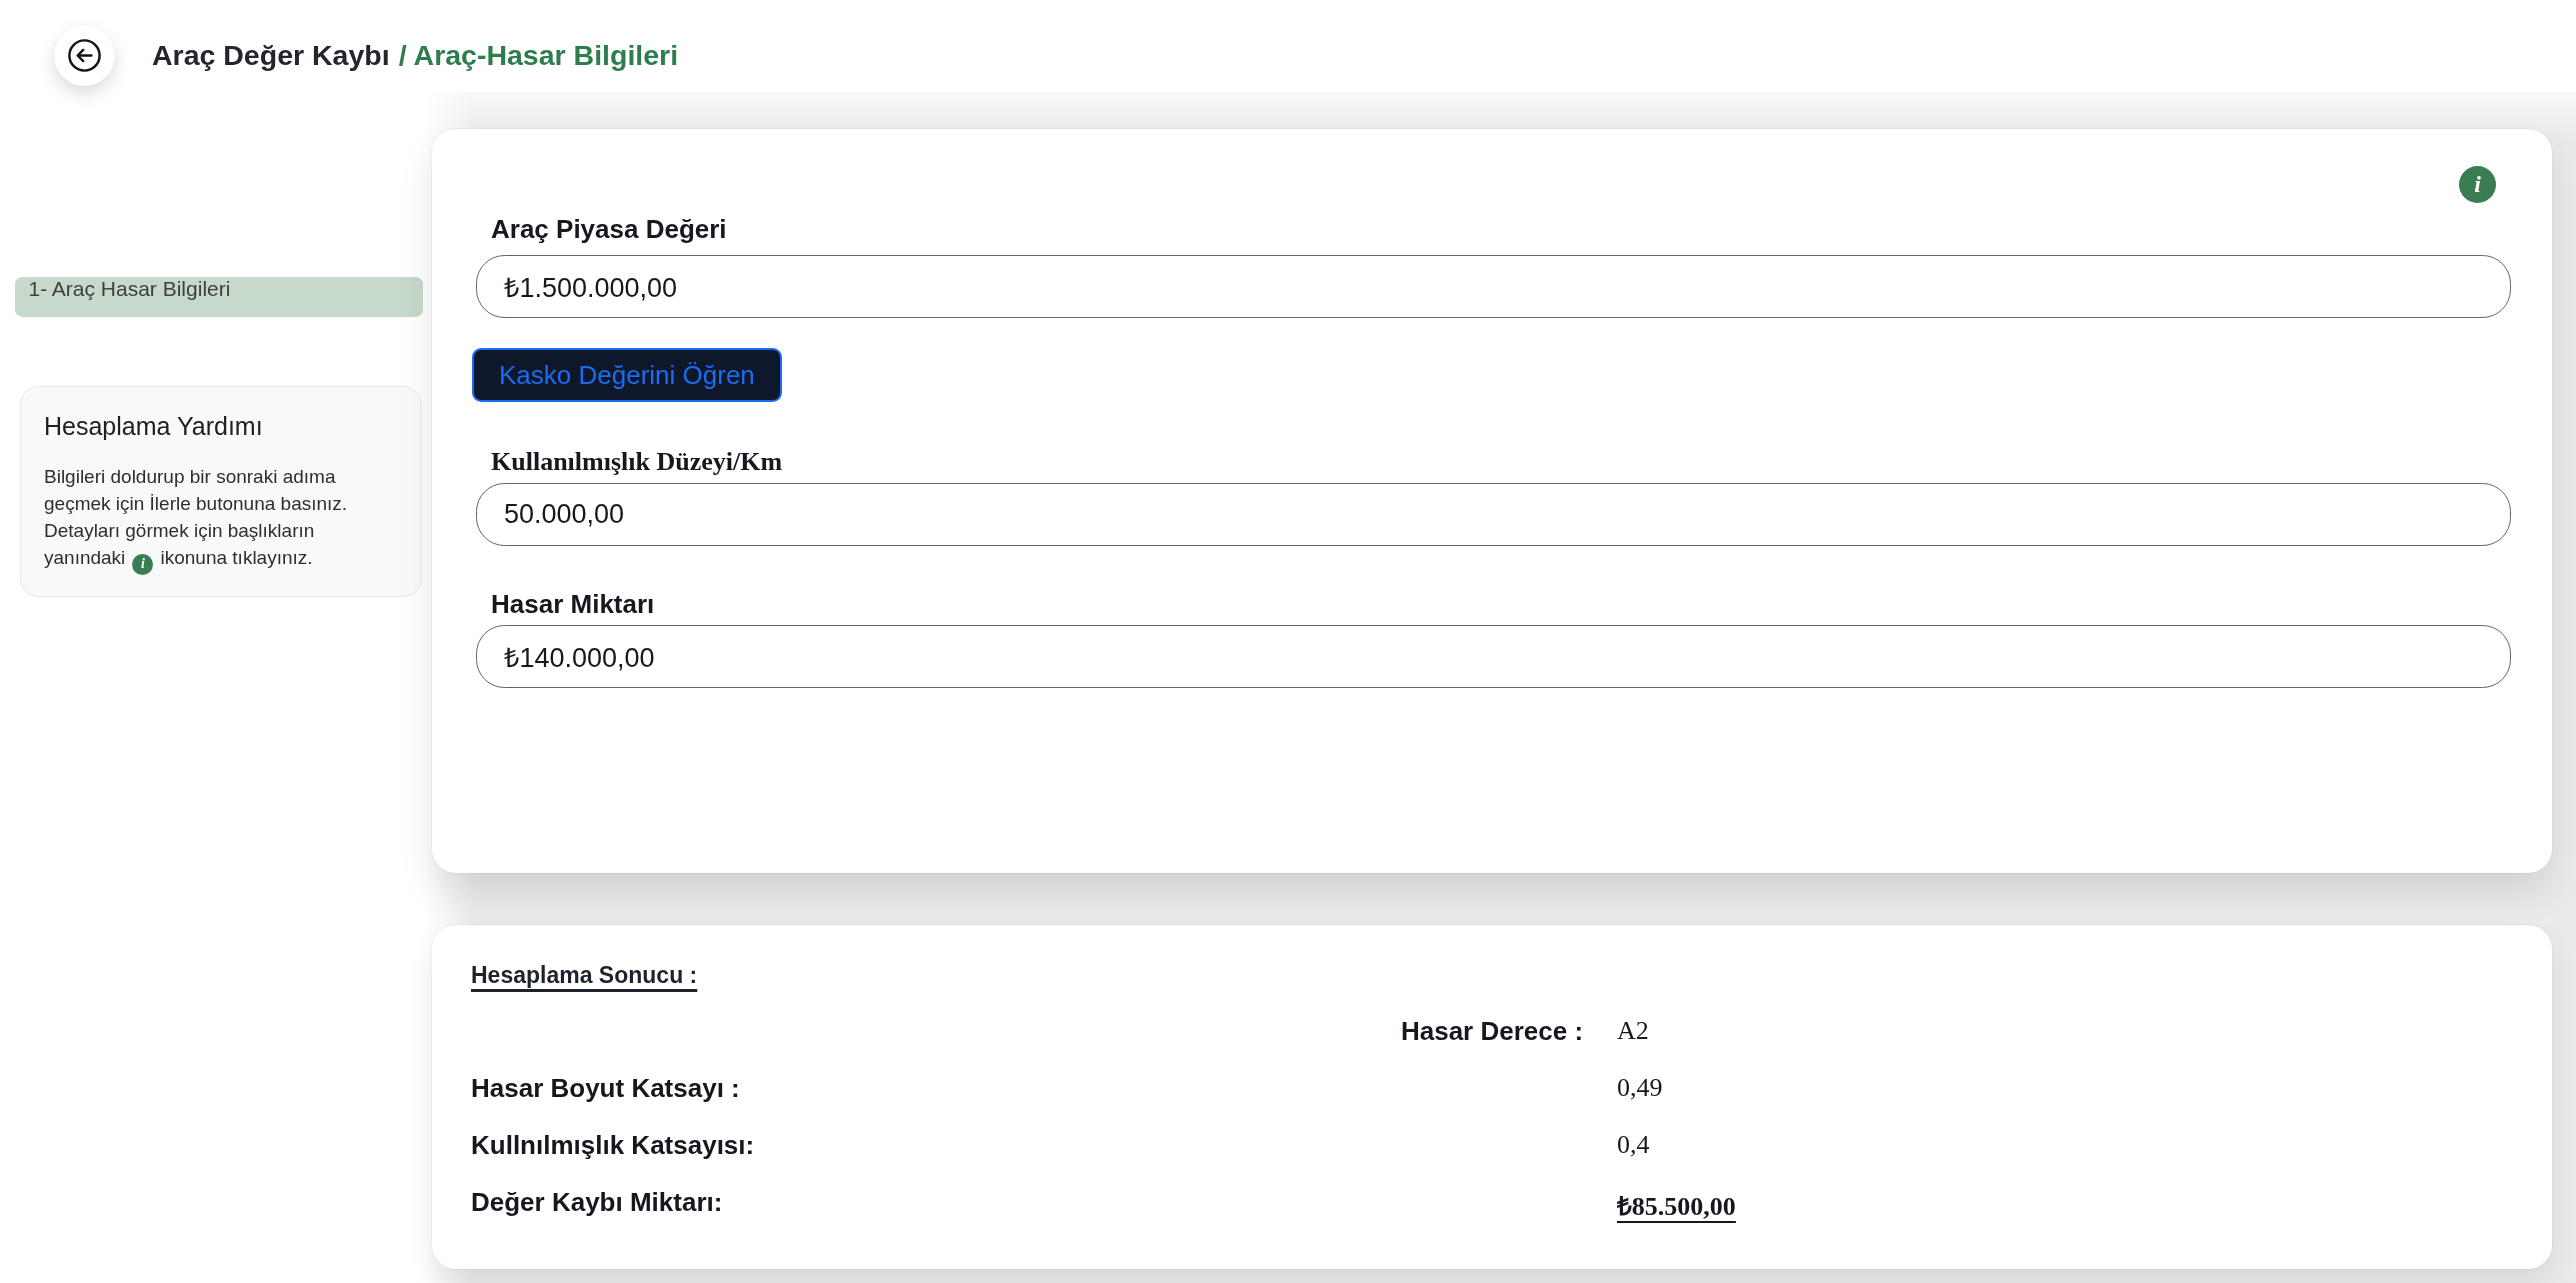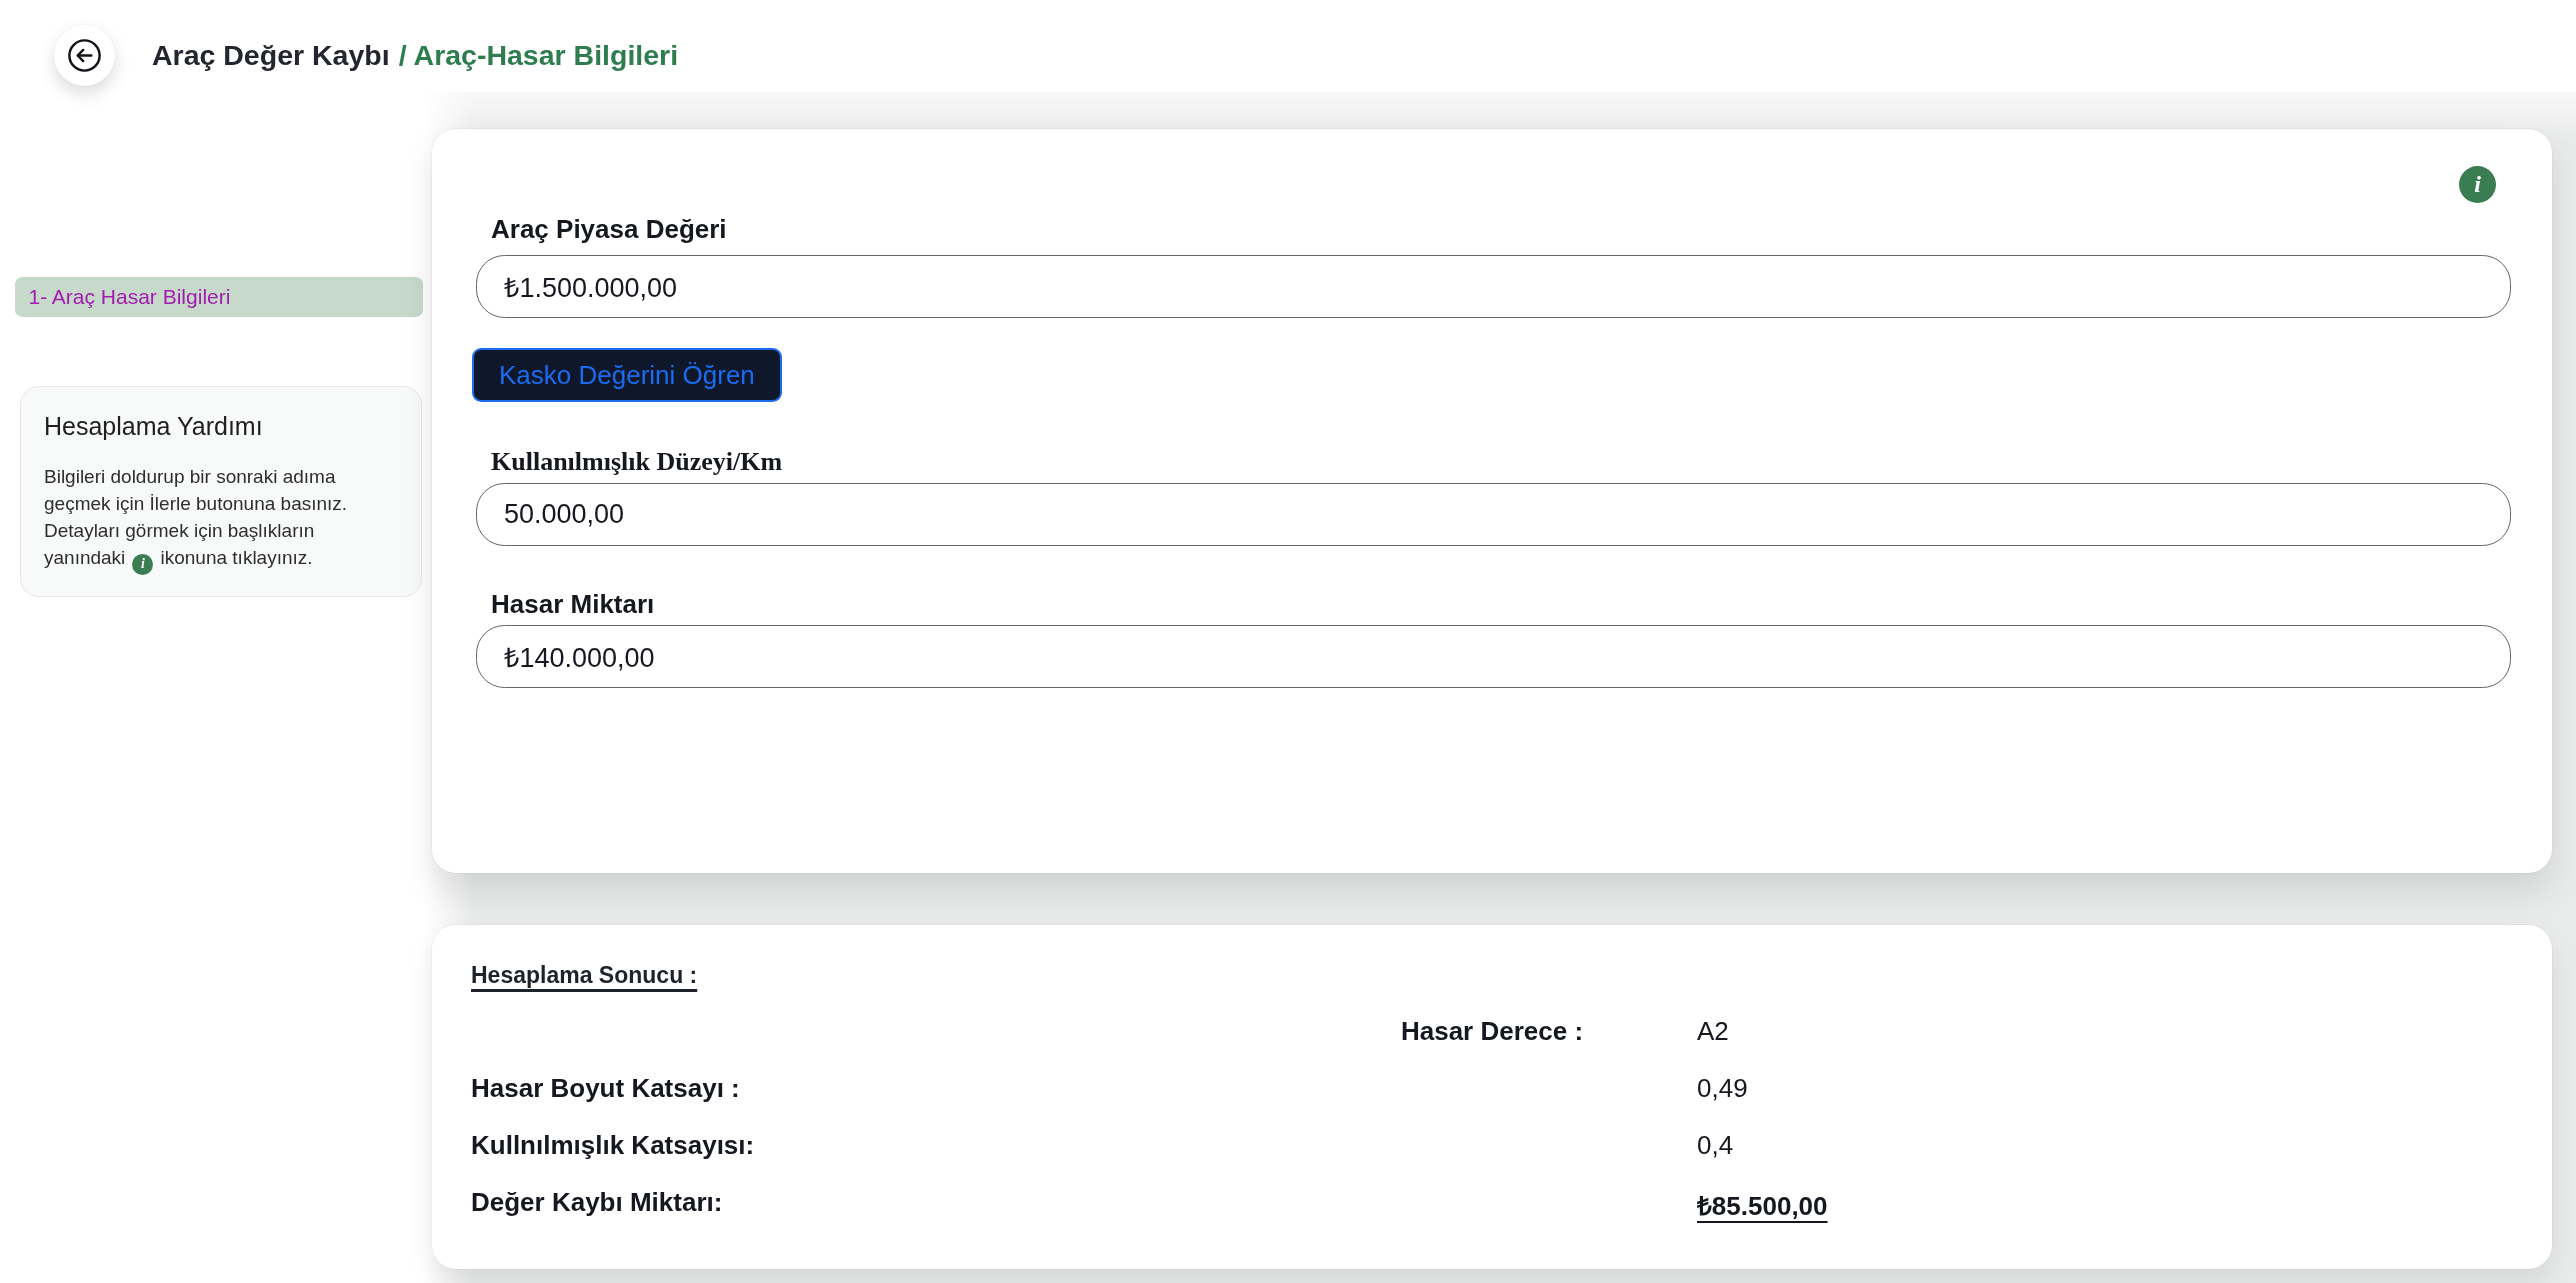--- a/index.html
+++ b/index.html
@@ -33,22 +33,22 @@
   .page-title {
     position:absolute; left:152px; top:39px;
     font-size:28.5px; font-weight:700; color:#23262e; white-space:nowrap;
   }
   .page-title .crumb { color:#2e7d4e; margin-left:9.2px; }
 
   
   .step-item {
     position:absolute; left:14.7px; top:277px; width:408px; height:40px;
     background:#c6d9cb; border-radius:7.3px; cursor:pointer;
-    display:flex; align-items:center; padding-left:13.8px;
-    font-size:21px; color:#a21caf;
+    display:flex; padding-left:13.8px;
+    font-size:21px; color:#404040;
   }
   .help-card {
     position:absolute; left:20px; top:386px; width:402px; height:211px;
     background:#f8f9f9; border:1.8px solid #e7e8e8; border-radius:18.4px;
     padding:25px 23px 0 23px;
   }
   .help-title { font-size:25px; font-weight:500; color:#202020; margin-bottom:22px; }
   .help-text  { font-size:19px; line-height:1.43; color:#2e2e2e; }
   .mini-info {
     display:inline-flex; width:21px; height:21px; border-radius:50%;
@@ -101,21 +101,21 @@
     box-shadow:0 0 0 0.9px rgba(0,0,0,.03), 0 14.7px 27.5px rgba(0,0,0,.08);
   }
   .results-title {
     position:absolute; left:39px; top:37px;
     font-size:23px; font-weight:700; color:#1e232b;
     text-decoration:underline; text-decoration-thickness:2.8px; text-underline-offset:6.4px;
   }
   .result-row { position:absolute; left:39px; right:39px; height:33px; }
   .row-1 { top:91px;text-align:center; } .row-2 { top:148px; } .row-3 { top:205px; } .row-4 { top:262px; }
   .result-label { font-size:26px; font-weight:700; color:#15181e; }
-  .result-value { position:absolute; left:1226px; top:0; font-size:26px; color:#15181e; }
+  .result-value { position:absolute; left:1146px; top:0; font-size:26px; color:#15181e;font-family:Liberation Serif, serif; }
   .row-4 .result-value {
     font-weight:700;
     text-decoration:underline; text-decoration-thickness:2.3px; text-underline-offset:5.5px;
   }
 </style>
 </head>
 <body>
 
 <div class="backdrop"></div>
 

